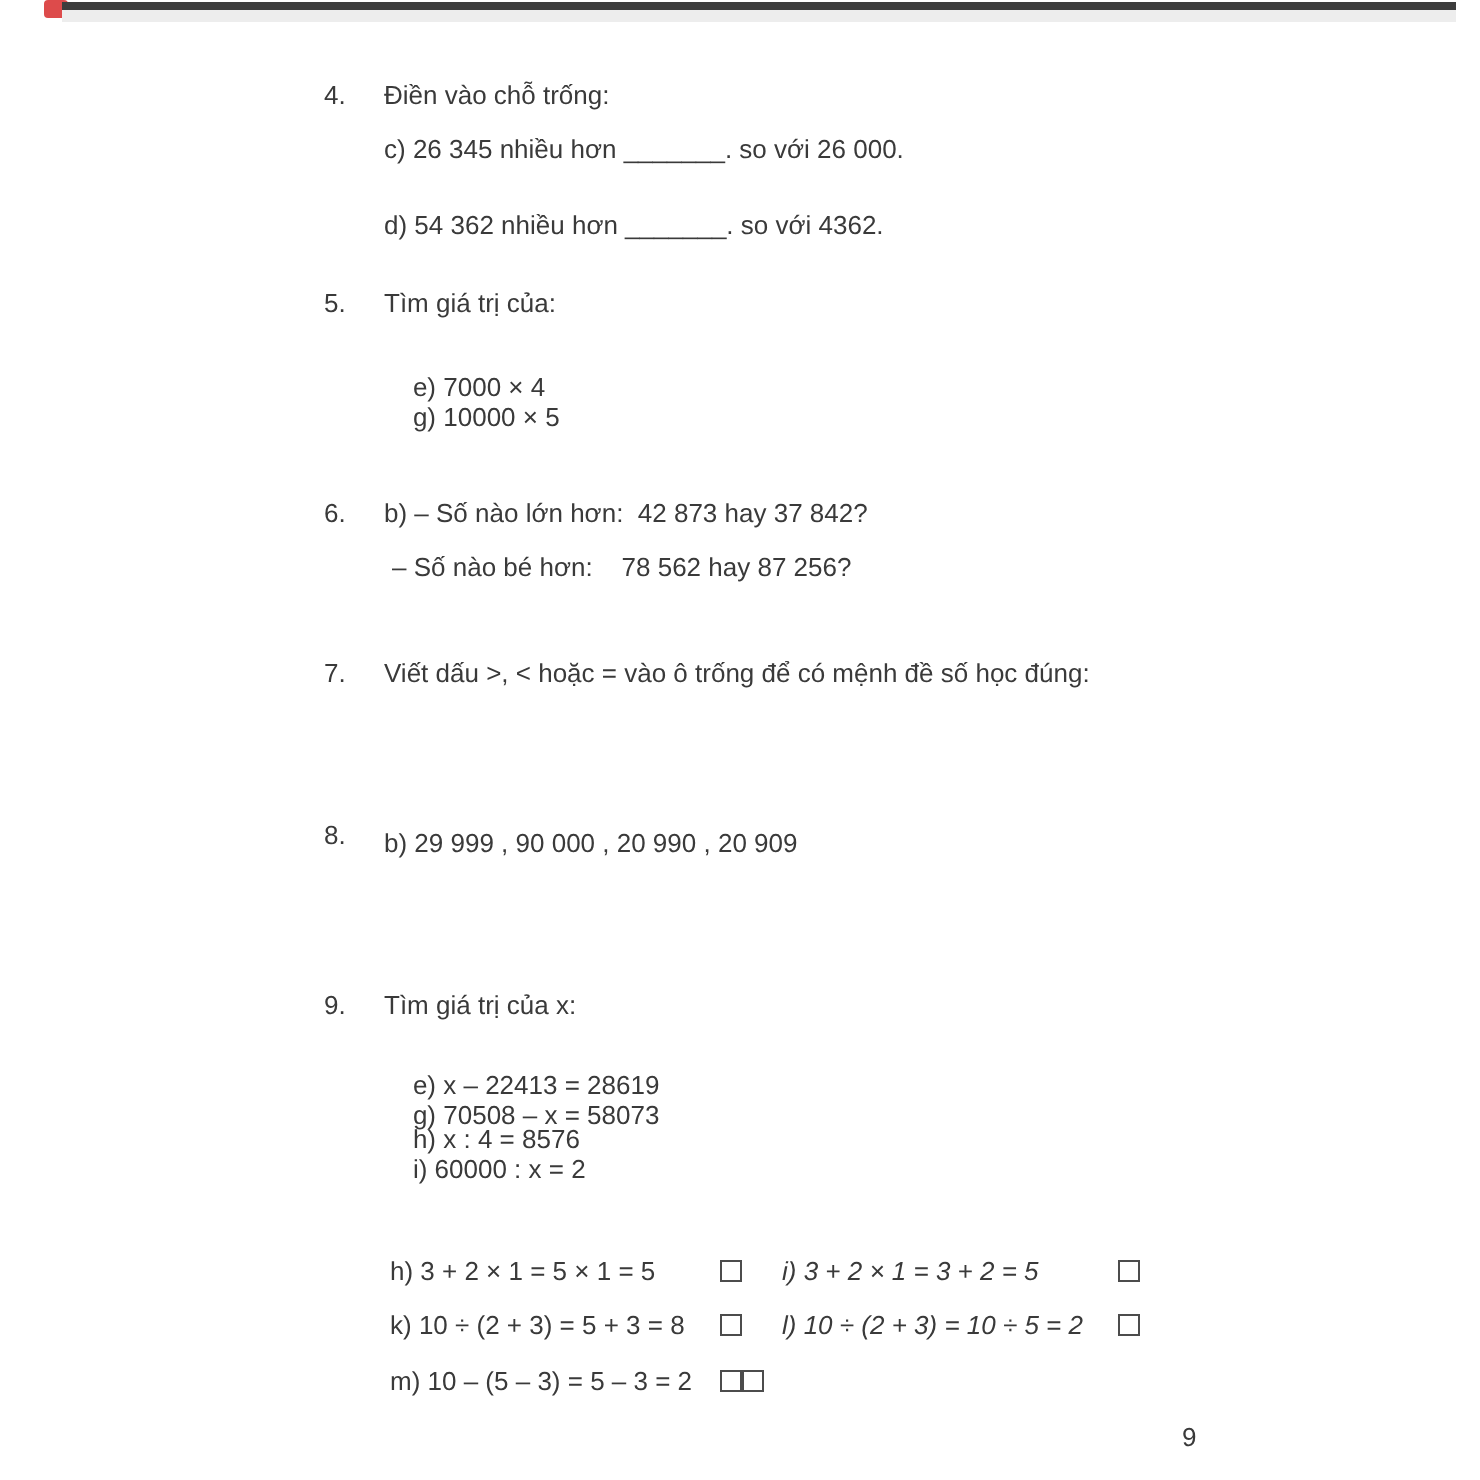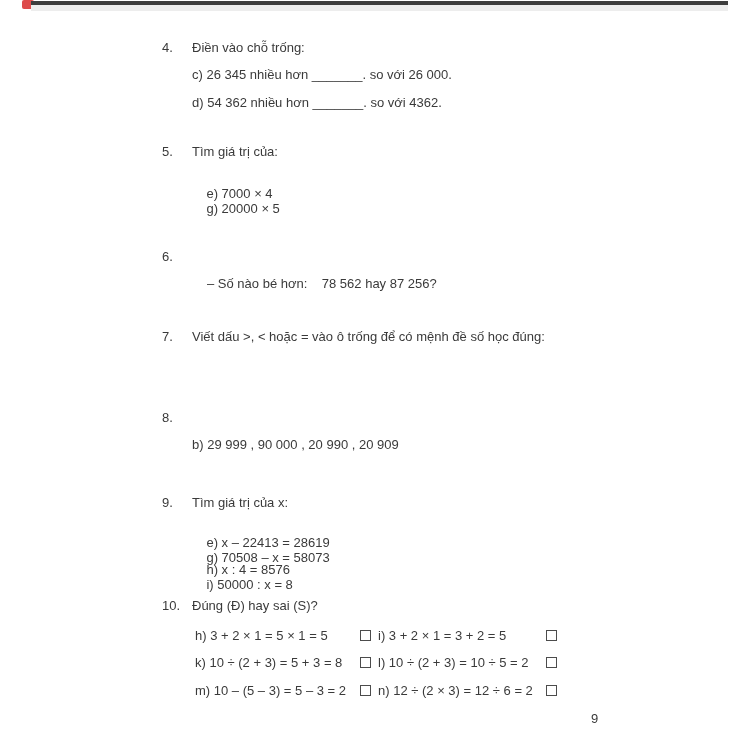--- a/index.html
+++ b/index.html
@@ -27,21 +27,21 @@
   .line{
     position:absolute;left:192px;
     white-space:pre;line-height:15px;
   }
   .head{left:162px;display:flex;}
   .num{display:inline-block;width:30px;flex:none;}
   .cols .col{display:inline-block;}
   .ten{display:flex;align-items:center;left:195px;}
   .tcell{display:inline-block;white-space:pre;}
   .tcell.l{width:165px;flex:none;}
-  .tcell.r{width:168px;margin-left:7px;flex:none;}
+  .tcell.r{width:168px;margin-left:20px;flex:none;font-style:italic;}
   .box{
     display:inline-block;flex:none;
     width:9px;height:9px;
     border:1px solid #4c4c4c;
     background:#ffffff;
   }
   .page-num{position:absolute;left:591px;top:711px;}
 </style>
 </head>
 <body>
@@ -50,77 +50,73 @@
 
   <div class="red-mark"></div>
   <div class="top-rule"></div>
   <div class="top-band"></div>
 
   <div class="line head" style="top:40px">
     <span class="num">4.</span>
     <span>Điền vào chỗ trống:</span>
   </div>
   <div class="line" style="top:67px">c) 26 345 nhiều hơn _______. so với 26 000.</div>
-  <div class="line" style="top:95px">d) 54 362 nhiều hơn _______. so với 4362.</div>
+  <div class="line" style="top:105px">d) 54 362 nhiều hơn _______. so với 4362.</div>
 
   <div class="line head" style="top:144px">
     <span class="num">5.</span>
     <span>Tìm giá trị của:</span>
   </div>
   <div class="line cols" style="top:171px">
     <span class="col" style="width:162px">e) 7000 × 4</span>
-    <span>g) 20000 × 5</span>
+    <span>g) 10000 × 5</span>
   </div>
 
   <div class="line head" style="top:249px">
     <span class="num">6.</span>
+    <span>b) – Số nào lớn hơn:&nbsp; 42 873 hay 37 842?</span>
   </div>
-  <div class="line" style="top:276px;left:207px">– Số nào bé hơn:&nbsp;&nbsp;&nbsp; 78 562 hay 87 256?</div>
+  <div class="line" style="top:276px;left:196px">– Số nào bé hơn:&nbsp;&nbsp;&nbsp; 78 562 hay 87 256?</div>
 
   <div class="line head" style="top:329px">
     <span class="num">7.</span>
     <span>Viết dấu &gt;, &lt; hoặc = vào ô trống để có mệnh đề số học đúng:</span>
   </div>
 
   <div class="line head" style="top:410px">
     <span class="num">8.</span>
   </div>
-  <div class="line" style="top:437px">b) 29 999 , 90 000 , 20 990 , 20 909</div>
+  <div class="line" style="top:414px">b) 29 999 , 90 000 , 20 990 , 20 909</div>
 
   <div class="line head" style="top:495px">
     <span class="num">9.</span>
     <span>Tìm giá trị của x:</span>
   </div>
   <div class="line cols" style="top:520px">
     <span class="col" style="width:196px">e) x – 22413 = 28619</span>
     <span>g) 70508 – x = 58073</span>
   </div>
   <div class="line cols" style="top:547px">
     <span class="col" style="width:196px">h) x : 4 = 8576</span>
-    <span>i) 50000 : x = 8</span>
+    <span>i) 60000 : x = 2</span>
   </div>
 
-  <div class="line head" style="top:598px">
-    <span class="num">10.</span>
-    <span>Đúng (Đ) hay sai (S)?</span>
-  </div>
   <div class="line ten" style="top:628px">
     <span class="tcell l">h) 3 + 2 × 1 = 5 × 1 = 5</span>
     <span class="box"></span>
     <span class="tcell r">i) 3 + 2 × 1 = 3 + 2 = 5</span>
     <span class="box"></span>
   </div>
   <div class="line ten" style="top:655px">
     <span class="tcell l">k) 10 ÷ (2 + 3) = 5 + 3 = 8</span>
     <span class="box"></span>
     <span class="tcell r">l) 10 ÷ (2 + 3) = 10 ÷ 5 = 2</span>
     <span class="box"></span>
   </div>
   <div class="line ten" style="top:683px">
     <span class="tcell l">m) 10 – (5 – 3) = 5 – 3 = 2</span>
     <span class="box"></span>
-    <span class="tcell r">n) 12 ÷ (2 × 3) = 12 ÷ 6 = 2</span>
     <span class="box"></span>
   </div>
 
   <div class="page-num">9</div>
 
 </div>
 
 </body></html>

